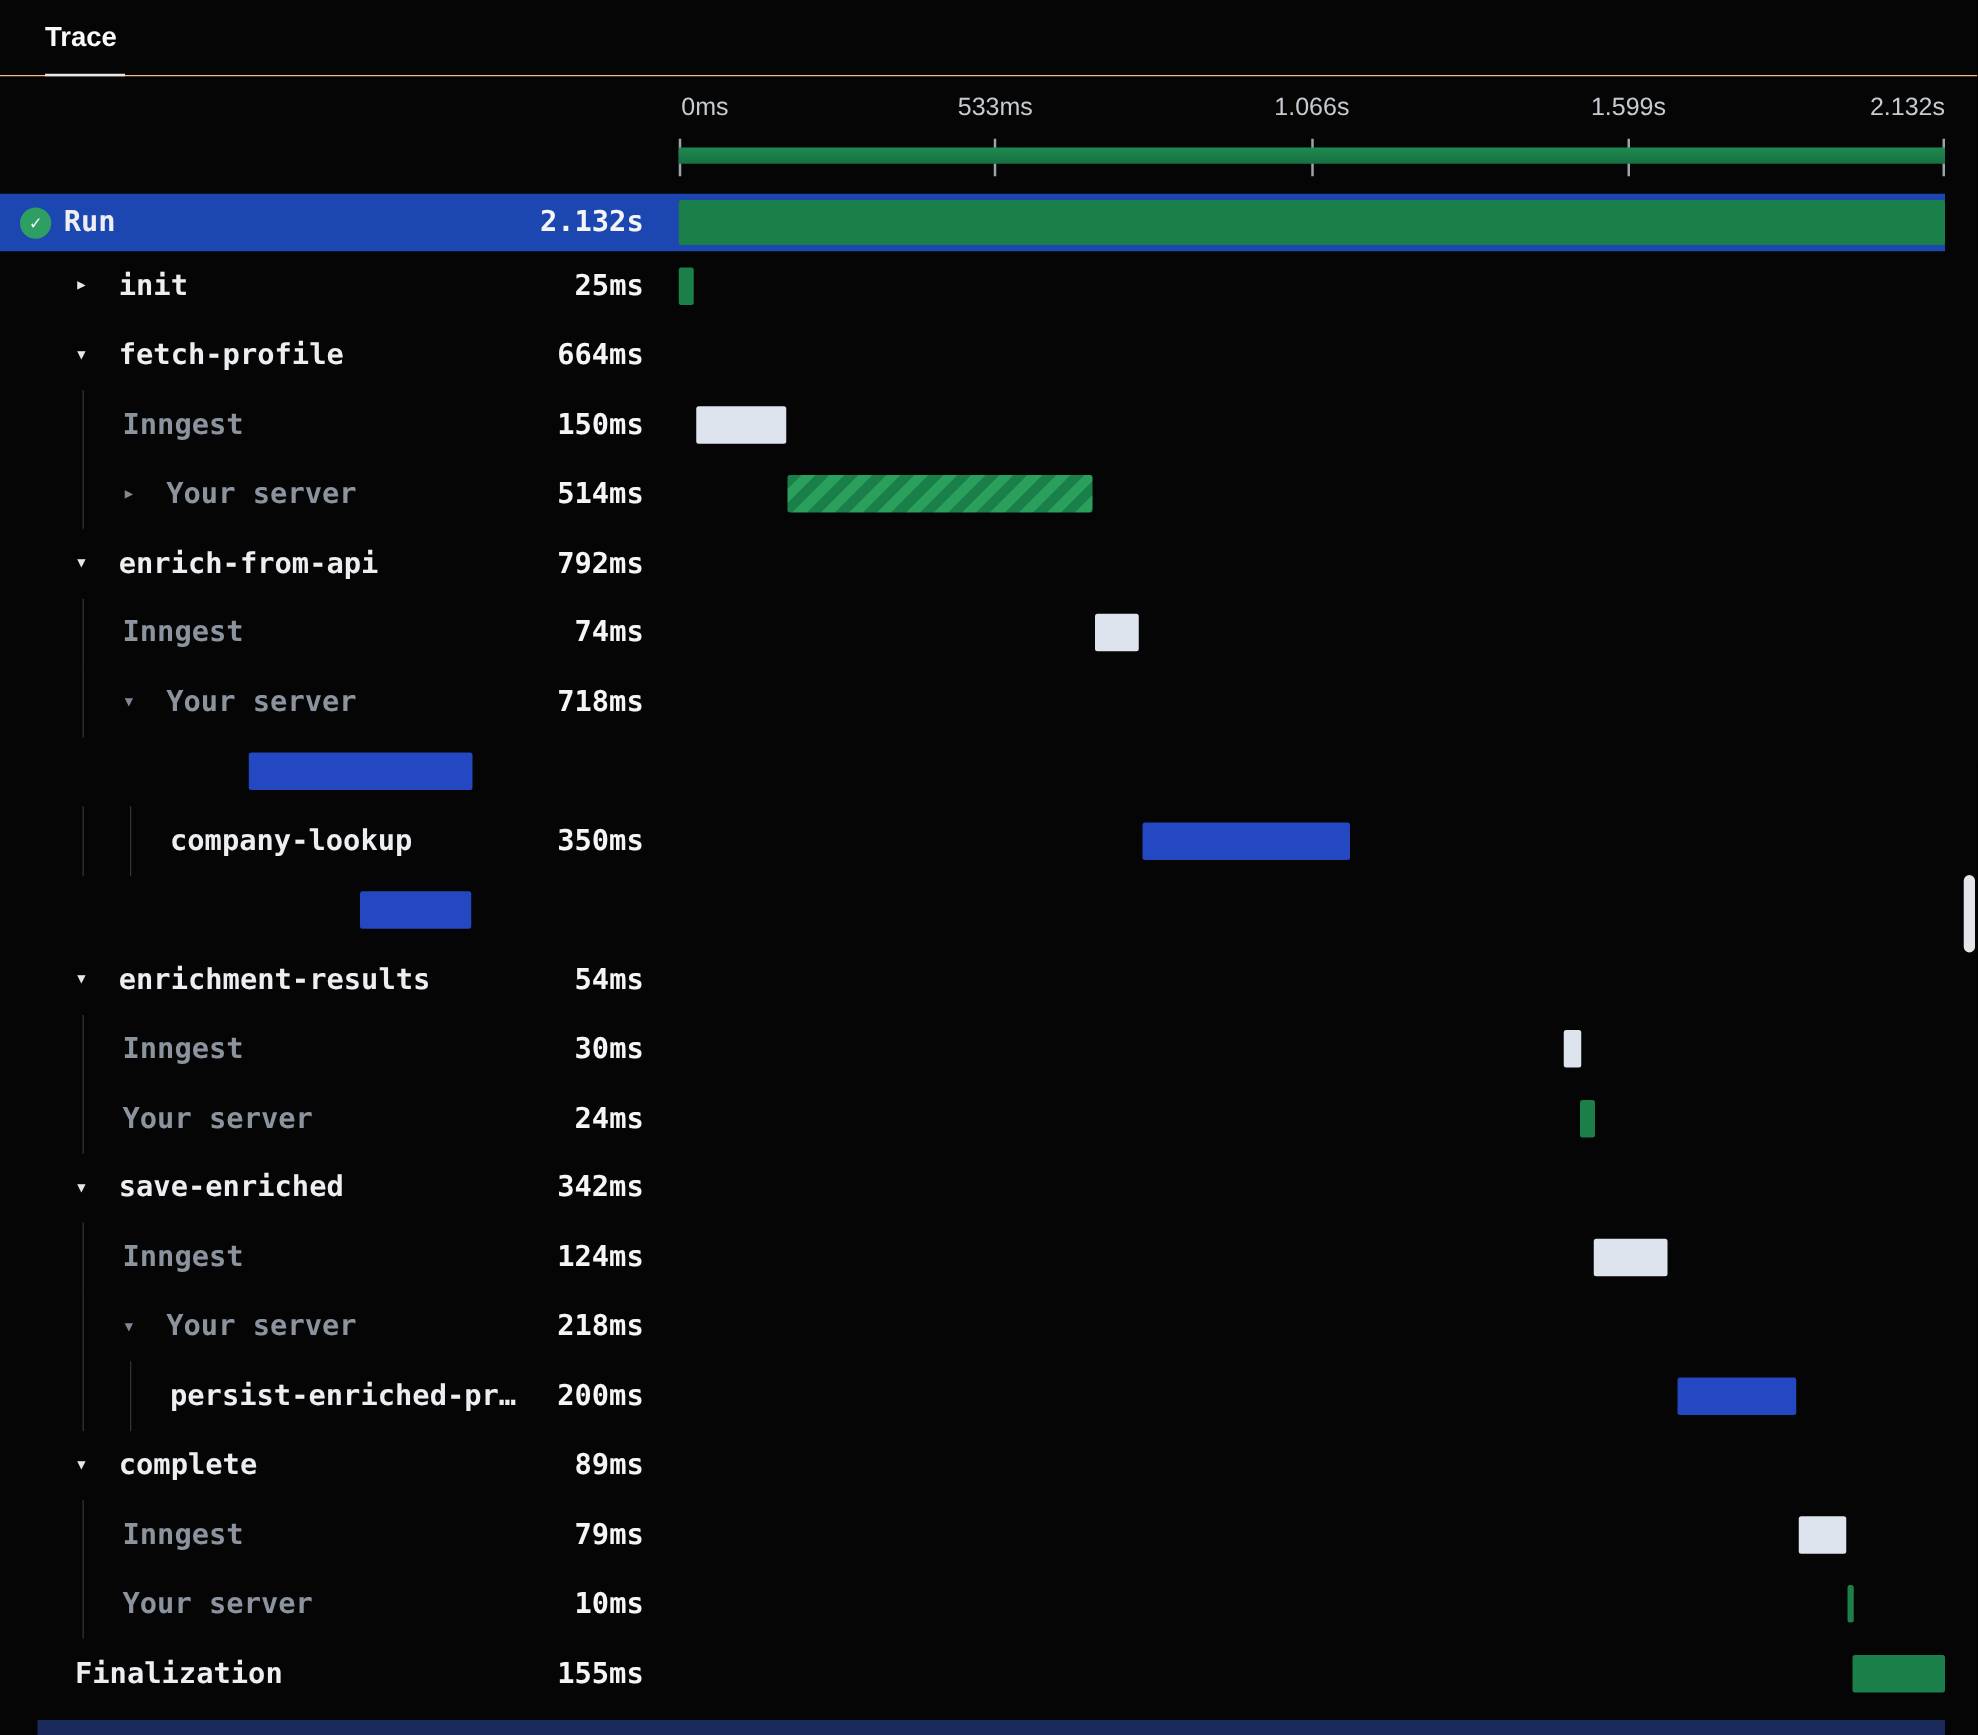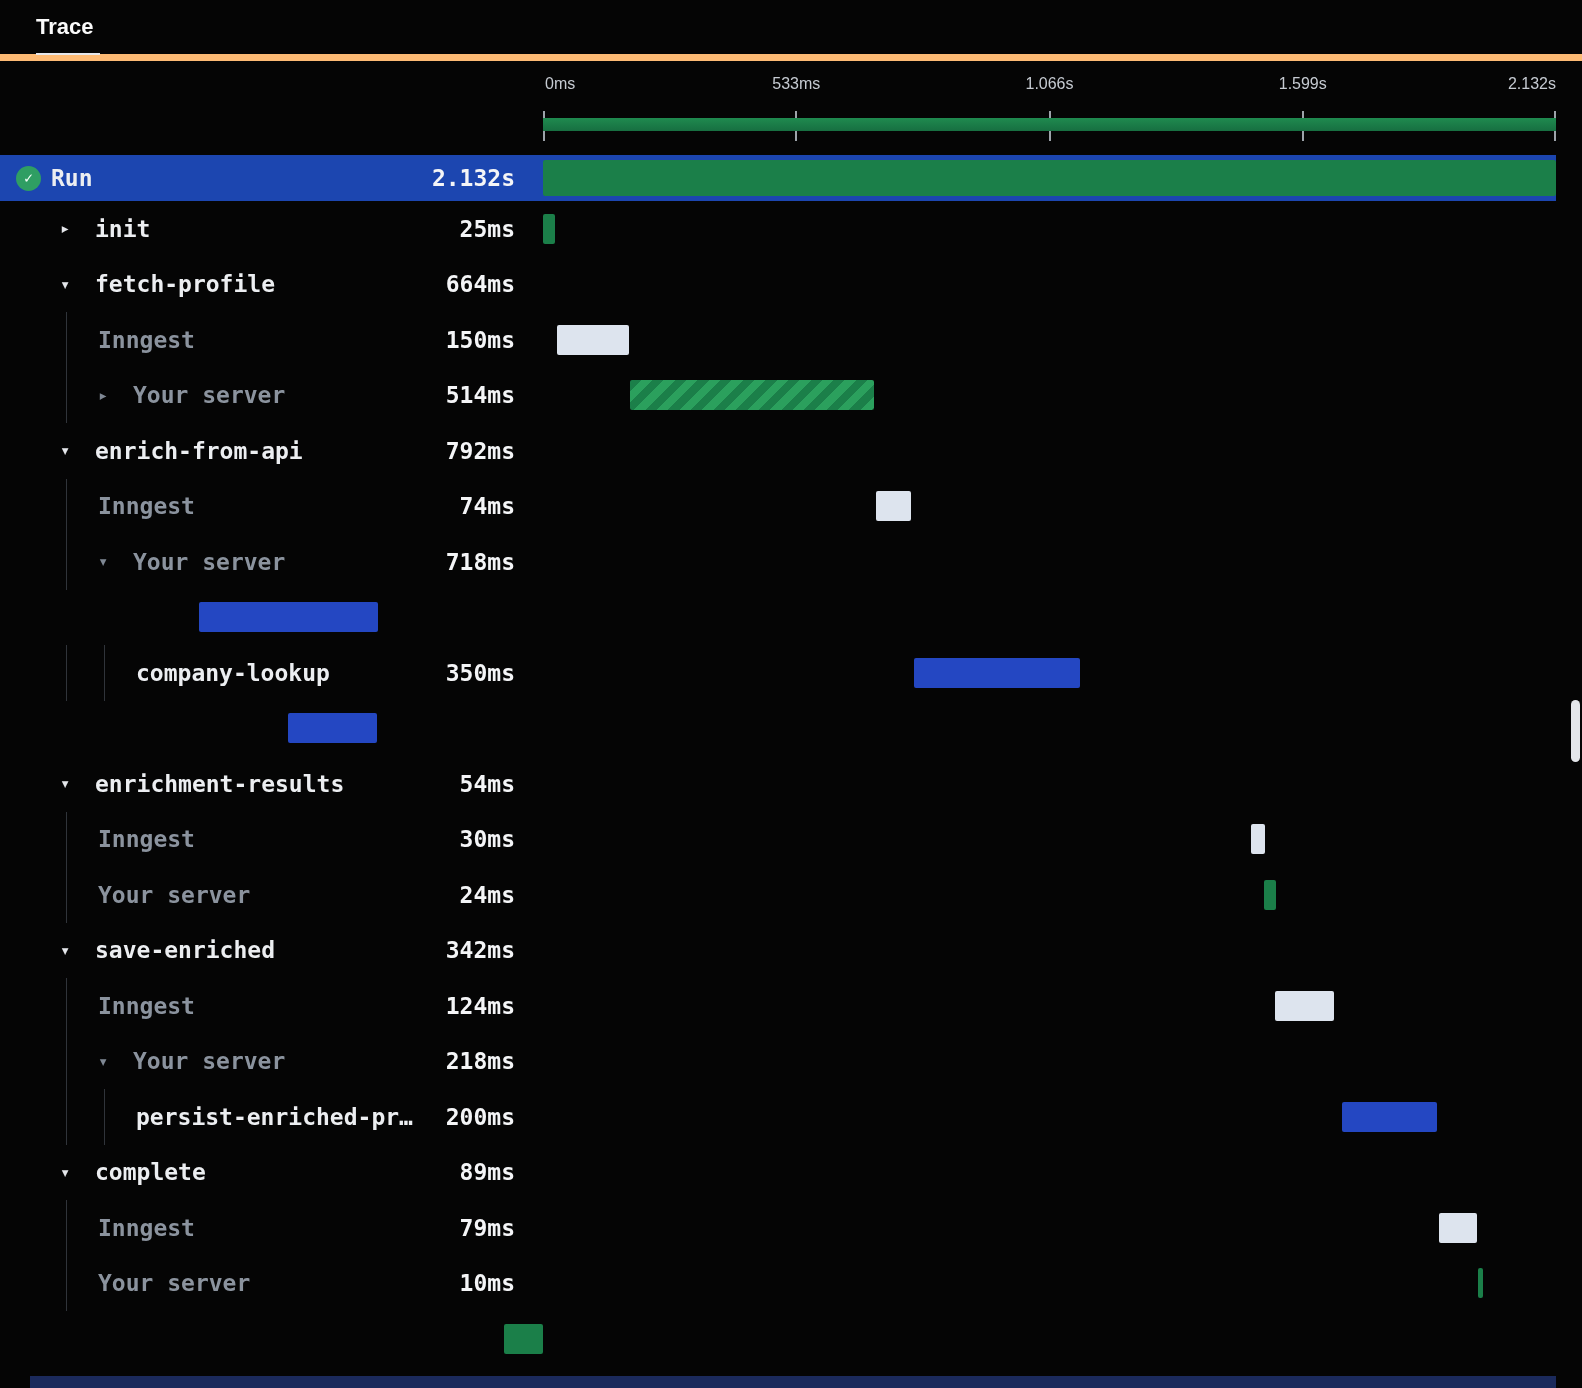--- a/index.html
+++ b/index.html
@@ -16,29 +16,29 @@
   }
   *{box-sizing:border-box;}
   html,body{margin:0;padding:0;}
   body{
     width:1582px;height:1388px;overflow:hidden;background:#000;
     font-family:"DejaVu Sans Mono",monospace;
   }
   .app{position:relative;width:1582px;height:1388px;background:var(--bg);}
 
   
-  .tabbar{height:61px;border-bottom:7px solid #fdba74;display:flex;align-items:stretch;}
+  .tabbar{height:61px;border-bottom:1px solid #fdba74;display:flex;align-items:stretch;}
   .tab{position:relative;margin-left:36px;display:flex;align-items:center;
        font-family:"Liberation Sans",sans-serif;font-size:22px;font-weight:600;color:#fafafa;cursor:pointer;}
   .tab.active::after{content:"";position:absolute;left:0;width:64px;bottom:-1px;height:2px;background:#e5e7eb;}
 
   
   .timeline-header{position:relative;height:94px;}
   .ticks{position:absolute;left:543px;right:26px;top:14px;height:26px;
-         font-family:"Liberation Sans",sans-serif;font-size:16px;color:var(--tick);}
+         font-family:"Liberation Sans",sans-serif;font-size:20px;color:var(--tick);}
   .tick{position:absolute;top:0;white-space:nowrap;}
   .tick.t0{left:2px;}
   .tick.t1{left:25%;transform:translateX(-50%);}
   .tick.t2{left:50%;transform:translateX(-50%);}
   .tick.t3{left:75%;transform:translateX(-50%);}
   .tick.t4{right:0;}
   .ruler{position:absolute;left:543px;right:26px;top:50px;height:32px;}
   .tickmark{position:absolute;top:0;height:30px;width:2px;background:#b9c0c8;opacity:.85;}
   .tickmark.m0{left:0;}
   .tickmark.m1{left:calc(25% - 1px);}
@@ -324,20 +324,25 @@
 
       <span class="label muted">Your server</span>
       <span class="dur">10ms</span>
     <i class="guide" style="left: 66px;"></i>
         </div>
     <div class="track">
       <div class="bar green" style="left: 92.3077%; width: 0.469043%;"></div>
     </div>
   </div>
       <div class="row lvl1">
+    <div class="left" style="padding-left: 60px;">
+
+      <span class="label">Finalization</span>
+      <span class="dur">155ms</span>
+    </div>
     <div class="track">
       <div class="bar green" style="left: 92.7298%; width: 7.27017%;"></div>
     </div>
   </div>
     </div>
 
   <div class="partial-row"></div>
   <div class="scroll-thumb"></div>
 </div>
 

